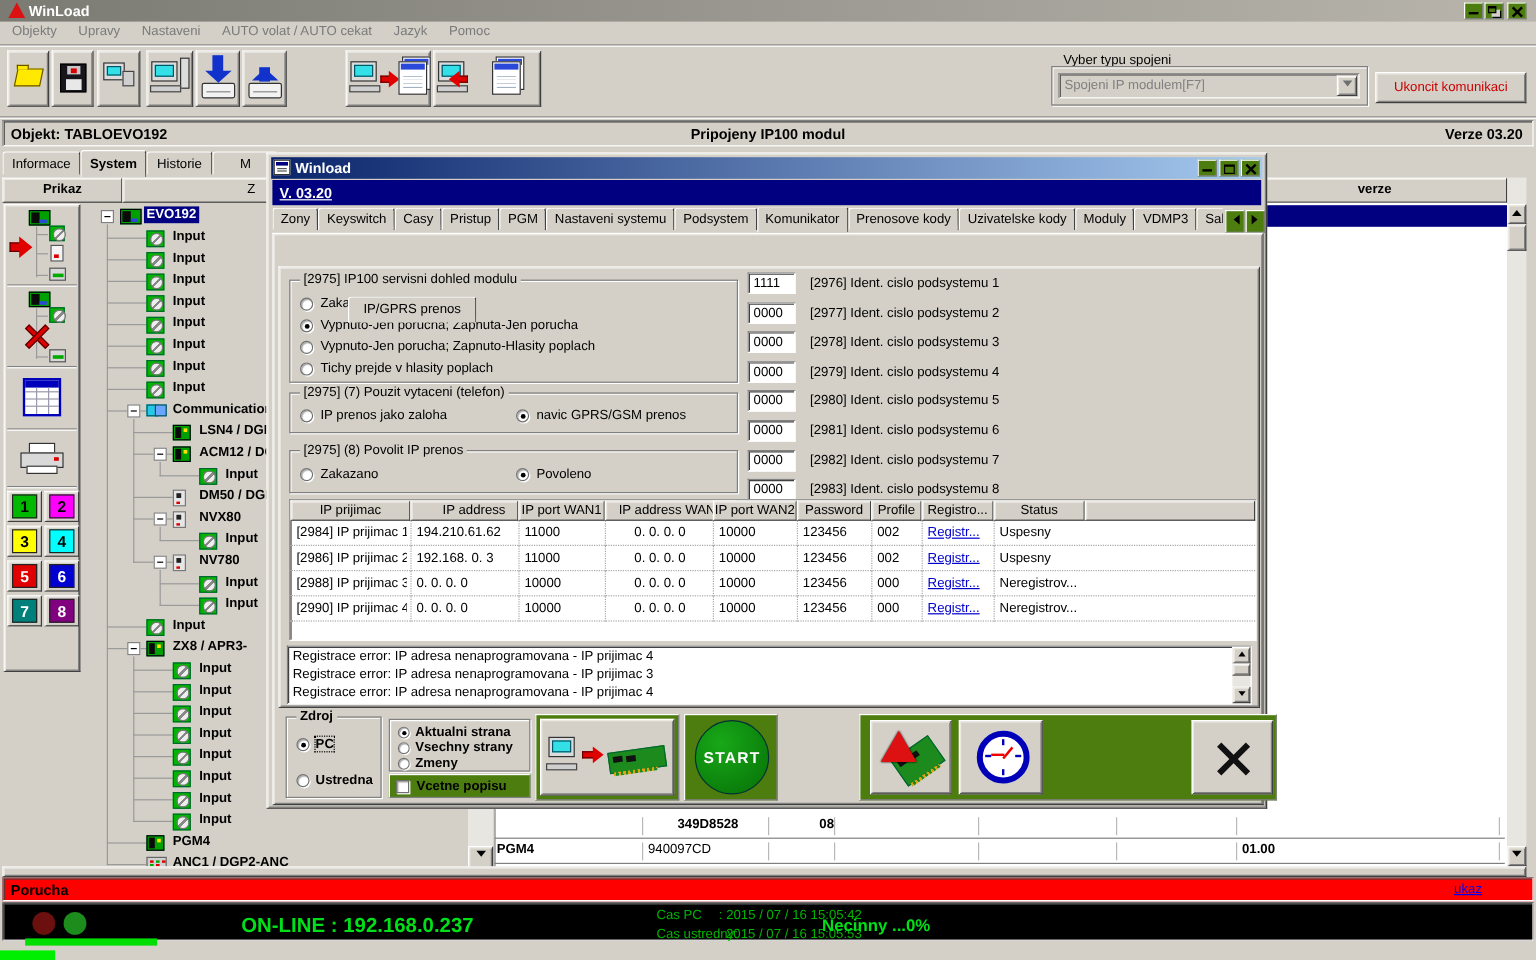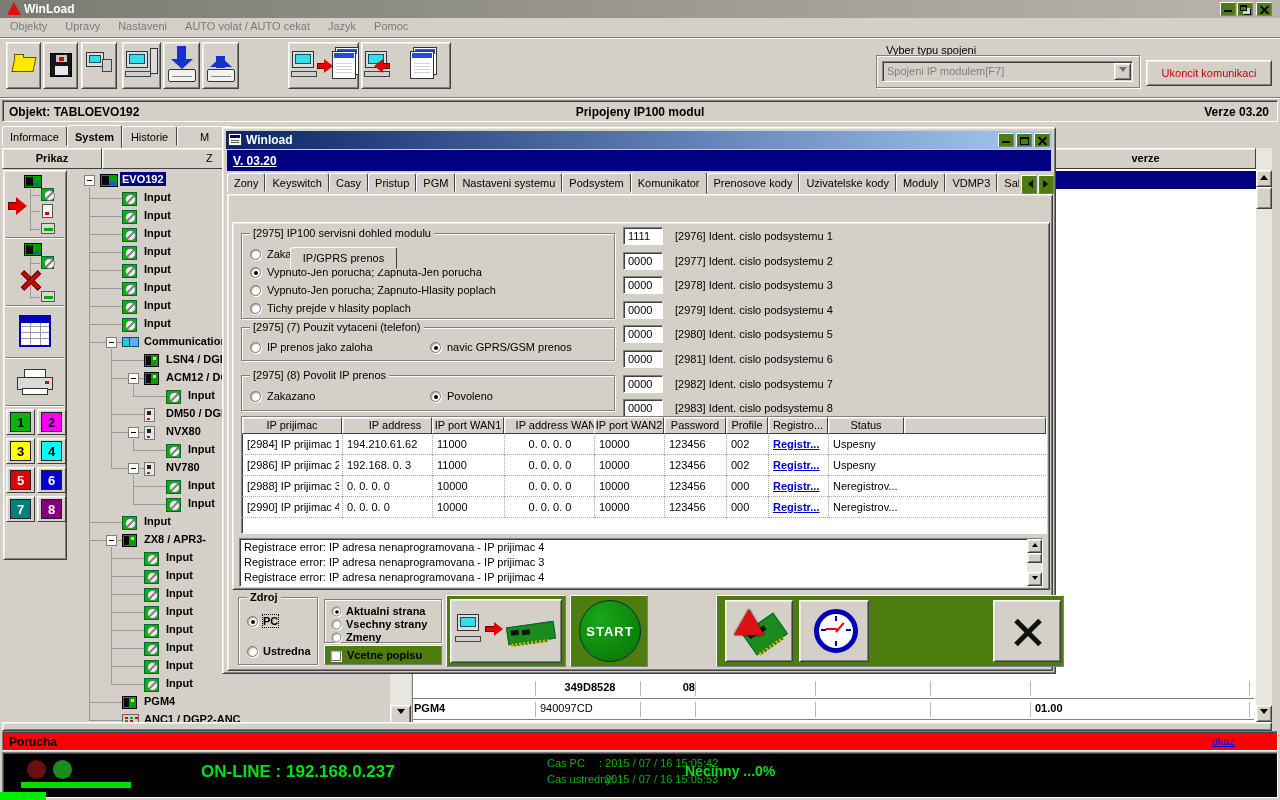--- a/index.html
+++ b/index.html
@@ -40,21 +40,21 @@
   .modg-icon::after { content:""; position:absolute; right:2px; top:2px; width:3px; height:3px; background:#ffe000; }
   .modw-icon { position:absolute; width:11px; height:14px; background:#e6e6e6; border:1px solid #777; }
   .modw-icon::before { content:""; position:absolute; left:2px; top:2px; width:4px; height:4px; background:#222; }
   .modw-icon::after { content:""; position:absolute; left:2px; bottom:1px; width:3px; height:2px; background:#d00; }
   .comm-icon { position:absolute; width:17px; height:11px; }
   .comm-icon::before { content:""; position:absolute; left:0; top:1px; width:8px; height:8px; background:#24c8e8; border:1px solid #055; }
   .comm-icon::after { content:""; position:absolute; right:0; top:1px; width:8px; height:8px; background:#6aa6ff; border:1px solid #055; }
   .anc-icon { position:absolute; width:17px; height:10px; background:#cfcfcf; border:1px solid #666; }
   .anc-icon::before { content:""; position:absolute; left:2px; top:2px; width:3px; height:2px; background:#d00; box-shadow: 5px 0 0 #0a0, 10px 0 0 #d00; }
   .anc-icon::after { content:""; position:absolute; left:2px; bottom:1px; width:3px; height:2px; background:#0a0; box-shadow: 5px 0 0 #d00; }
-  .link { color:#0000cc; font-weight:bold; text-decoration:underline; }
+  .link { color:#0000cc; font-weight:normal; text-decoration:underline; }
   .arr { width:0; height:0; display:inline-block; }
   .arr-up { border:4px solid transparent; border-bottom:5px solid #000; margin-bottom:3px; }
   .arr-down { border:4px solid transparent; border-top:5px solid #000; margin-top:3px; }
   .arr-left { border:4px solid transparent; border-right:5px solid #000; margin-right:2px; }
   .arr-right { border:4px solid transparent; border-left:5px solid #000; margin-left:2px; }
   .wbtn { position:absolute; width:16px; height:14px; }
   .glyph-min { position:absolute; left:3px; bottom:3px; width:8px; height:2px; background:#000; }
   .glyph-max { position:absolute; left:3px; top:3px; width:9px; height:8px; border:1px solid #000; border-top:2px solid #000; }
   .glyph-restore { position:absolute; left:2px; top:2px; width:7px; height:6px; border:1px solid #000; border-top:2px solid #000; box-shadow: 3px 3px 0 #d4d0c8, 4px 4px 0 #000; }
   .glyph-x { position:absolute; left:3px; top:2px; width:9px; height:9px; }
@@ -663,21 +663,21 @@
         </div>
       </div>
     </div>
   </div>
 </div>
 
 <div class="abs sunken" style="left:2px;top:731px;width:1276px;height:20px;background:#ff0000;z-index:20;">
   <span class="abs bold" style="left:6px;top:3px;font-size:12px;">Porucha</span>
   <span class="abs" style="right:42px;top:3px;color:#0000ee;text-decoration:underline;">ukaz</span>
 </div>
-<div class="abs sunken" style="left:2px;top:752px;width:1276px;height:46px;background:#000;z-index:20;">
+<div class="abs sunken" style="left:2px;top:752px;width:1276px;height:32px;background:#000;z-index:20;">
   <div class="abs" style="left:24px;top:7px;width:19px;height:19px;border-radius:50%;background:#6b0f0f;"></div>
   <div class="abs" style="left:50px;top:7px;width:19px;height:19px;border-radius:50%;background:#1c8c1c;"></div>
   <div class="abs" style="left:18px;top:29px;width:110px;height:6px;background:#00dd00;"></div>
   <span class="abs bold" style="left:198px;top:9px;font-size:17px;color:#00e018;">ON-LINE : 192.168.0.237</span>
   <span class="abs" style="left:544px;top:4px;color:#00b400;">Cas PC</span>
   <span class="abs" style="left:596px;top:4px;color:#00b400;">: 2015 / 07 / 16   15:05:42</span>
   <span class="abs" style="left:544px;top:20px;color:#00b400;">Cas ustredny:</span>
   <span class="abs" style="left:602px;top:20px;color:#00b400;">2015 / 07 / 16   15:05:53</span>
   <span class="abs bold" style="left:682px;top:10px;font-size:14px;color:#00e018;">Necinny ...0%</span>
 </div>

